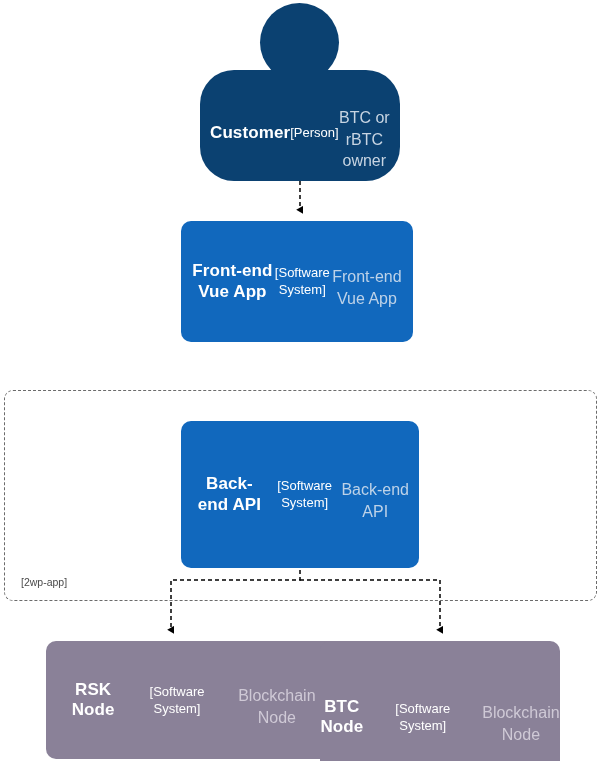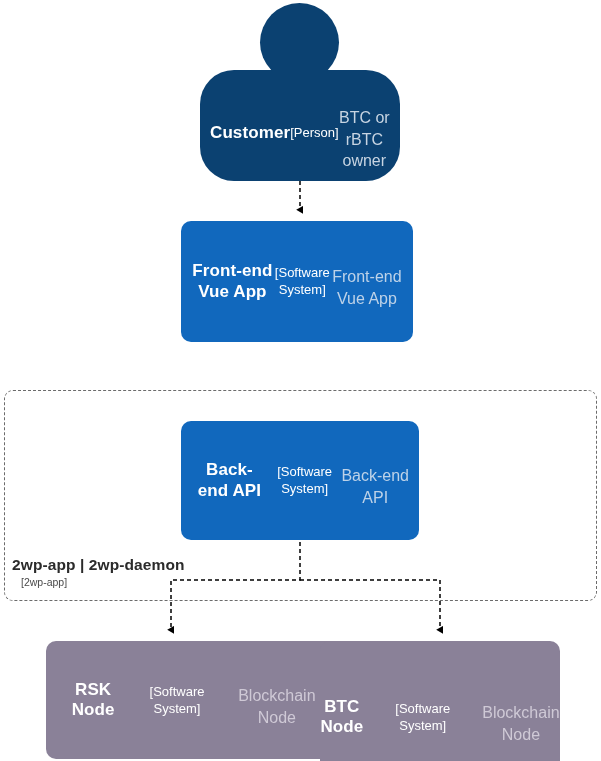--- a/index.html
+++ b/index.html
@@ -81,21 +81,21 @@
   #frontend-box {
     left: 181px;
     top: 221px;
     width: 232px;
     height: 121px;
   }
   #backend-box {
     left: 181px;
     top: 421px;
     width: 238px;
-    height: 119px;
+    height: 147px;
   }
 
   .sys-gray { background: #8a8198; }
   .sys-gray .desc { color: #cfc9d6; }
 
   #rsk-box {
     left: 46px;
     top: 641px;
     width: 294px;
     height: 118px;
@@ -170,21 +170,20 @@
     <g>
       <path d="M300,542 L300,580 L171,580 L171,630" stroke="#000000" stroke-width="1.5" stroke-dasharray="4,3" fill="none" marker-end="url(#arrowhead)"></path>
     </g>
 
     <g>
       <path d="M300,580 L440,580 L440,630" stroke="#000000" stroke-width="1.5" stroke-dasharray="4,3" fill="none" marker-end="url(#arrowhead)"></path>
     </g>
   </svg>
 
   <div id="boundary"></div>
-  <div id="boundary-label">2wp-app | 2wp-daemon</div>
   <div id="boundary-sublabel">[2wp-app]</div>
 
   <div id="person-head"></div>
   <div id="person-body" class="c4box">
     <div class="ttl">Customer</div>
     <div class="typ">[Person]</div>
     <div class="desc">BTC or rBTC owner</div>
   </div>
 
   <div id="frontend-box" class="c4box sys-blue">

